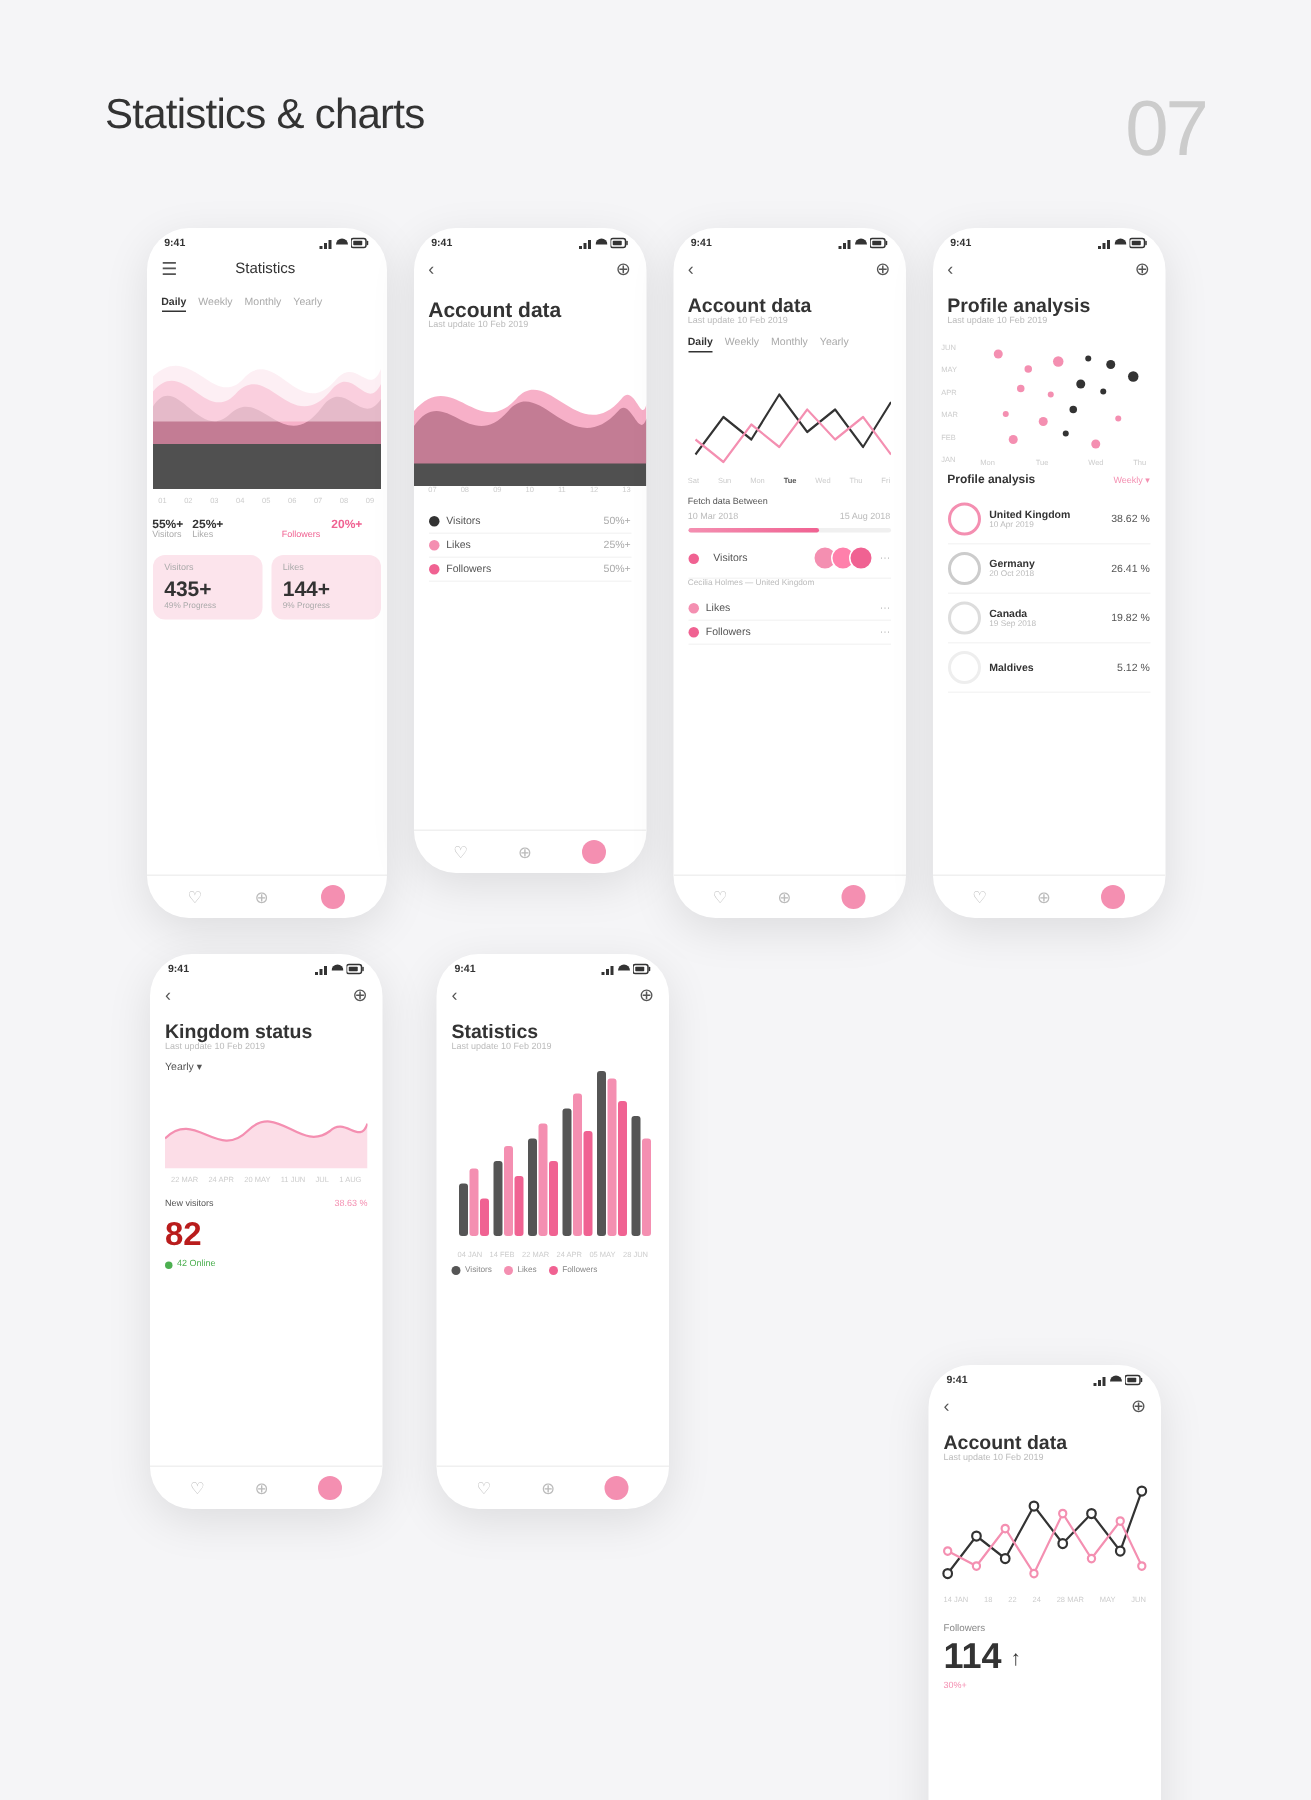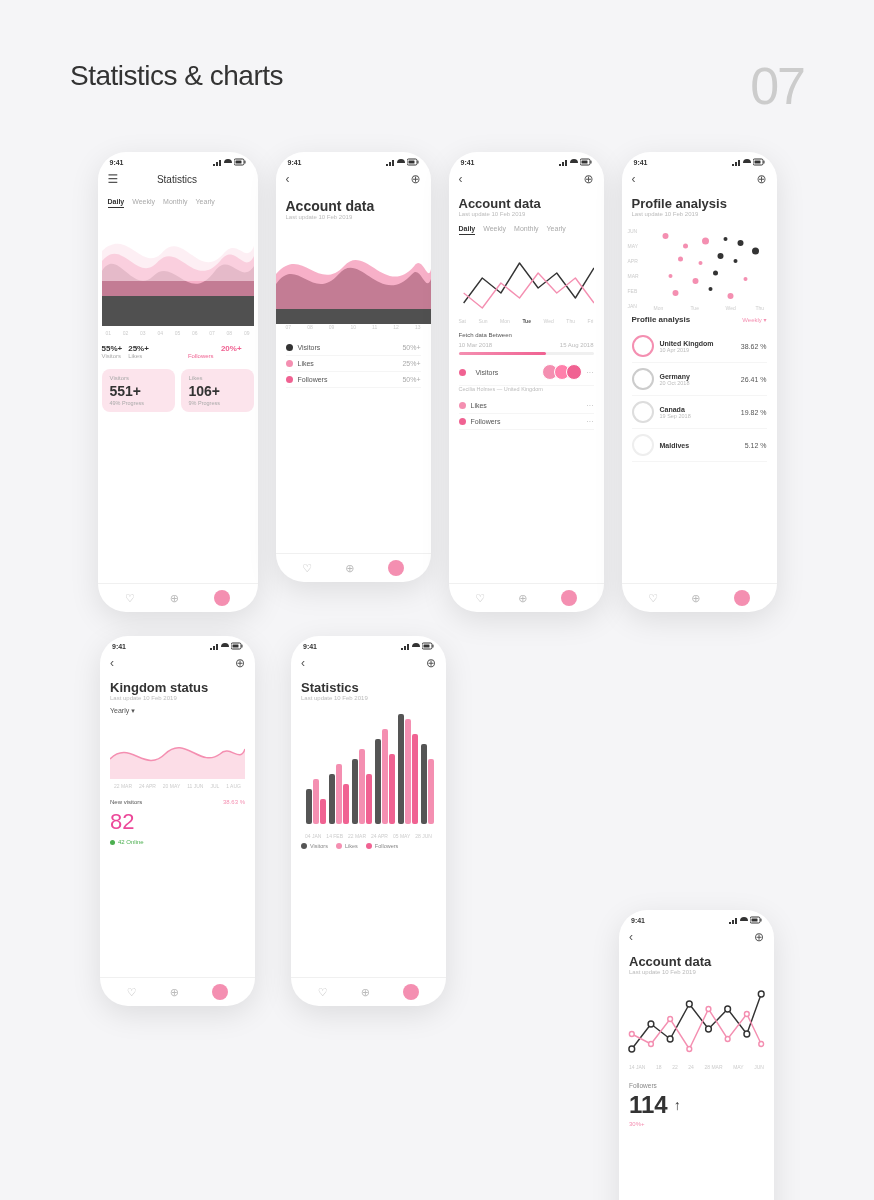--- a/index.html
+++ b/index.html
@@ -213,22 +213,22 @@
     .legend {
       display: flex;
       gap: 8px;
       margin: 4px 0;
     }
     .legend-item { display: flex; align-items: center; gap: 3px; font-size: 5.5px; color: #888; }
     .legend-dot { width: 6px; height: 6px; border-radius: 50%; }
 
     .big-number {
       font-size: 22px;
-      font-weight: 400;
-      color: #ec4899;
+      font-weight: 700;
+      color: #b91c1c;
       margin: 4px 0;
     }
 
     .online-badge {
       display: flex;
       align-items: center;
       gap: 3px;
       font-size: 6px;
       color: #4caf50;
     }
@@ -318,26 +318,26 @@
                 <div>Likes</div>
               </div>
               <div class="stat-item stat-pink">
                 <div class="stat-value stat-pink">20%+</div>
                 <div>Followers</div>
               </div>
             </div>
             <div class="metric-cards">
               <div class="metric-card">
                 <div class="metric-label">Visitors</div>
-                <div class="metric-value">551+</div>
+                <div class="metric-value">435+</div>
                 <div class="metric-sub">49% Progress</div>
               </div>
               <div class="metric-card">
                 <div class="metric-label">Likes</div>
-                <div class="metric-value">106+</div>
+                <div class="metric-value">144+</div>
                 <div class="metric-sub">9% Progress</div>
               </div>
             </div>
           </div>
           <div class="bottom-nav">
             <span class="bottom-icon">♡</span>
             <span class="bottom-icon">⊕</span>
             <div class="bottom-avatar"></div>
           </div>
         </div>

